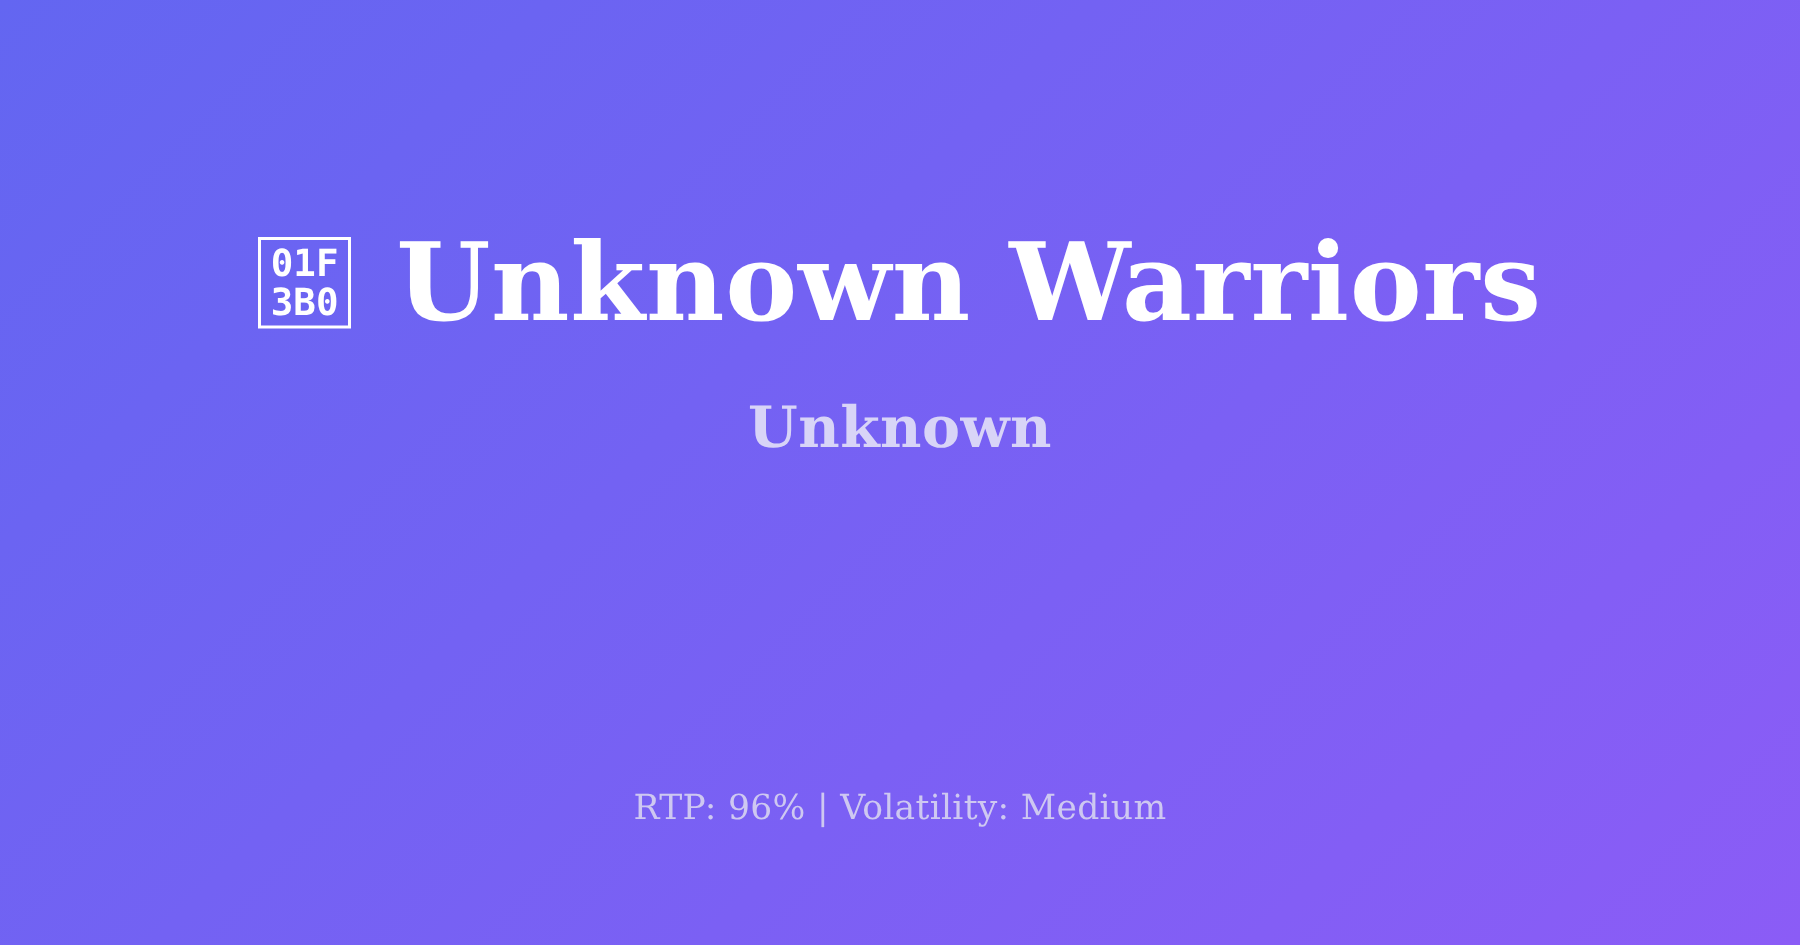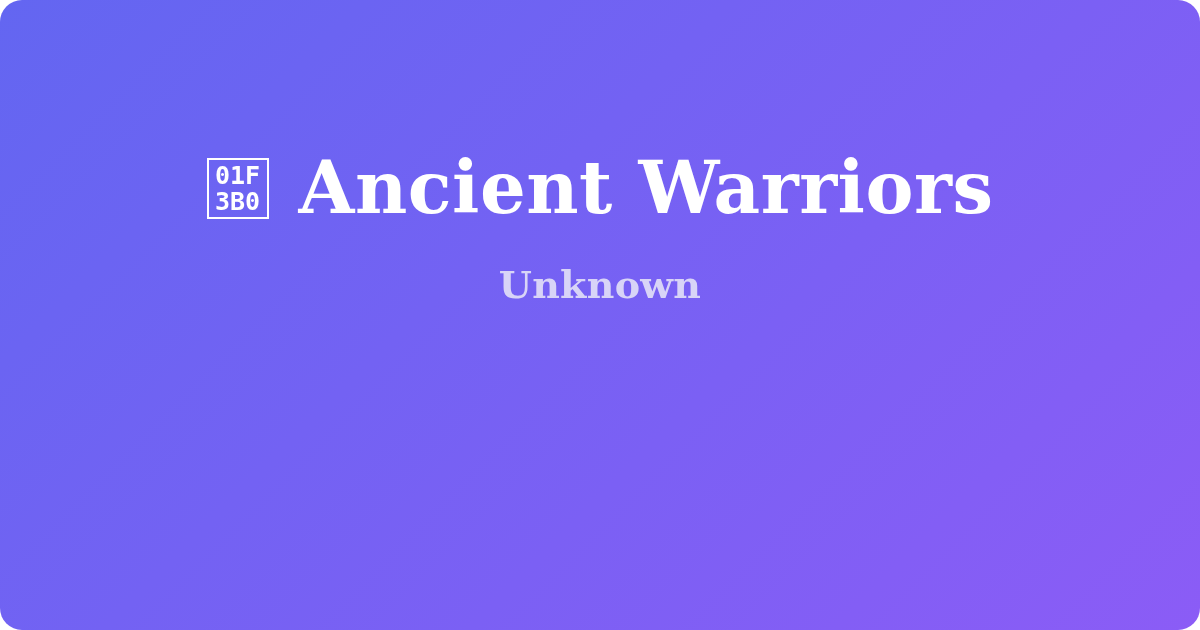--- a/index.html
+++ b/index.html
@@ -17,21 +17,20 @@
   #card {
     position: relative;
     box-sizing: border-box;
     width: 1200px;
     height: 630px;
     background: linear-gradient(135deg, #6366f1 0%, #8b5cf6 100%);
     display: flex;
     flex-direction: column;
     align-items: center;
     overflow: hidden;
-    border-radius: 22px;
   }
 
   
   #title-row {
     position: absolute;
     top: 0;
     left: 0;
     right: 0;
     height: 455px;
     display: flex;
@@ -115,22 +114,25 @@
 
   <div id="title-row">
 
     <div id="title-line">
 
       <div id="emoji-tofu">
         <span>01F</span>
         <span>3B0</span>
       </div>
 
-      <div id="game-title">Ancient Warriors</div>
+      <div id="game-title">Unknown Warriors</div>
 
     </div>
 
     <div id="game-subtitle">Unknown</div>
 
   </div>
 
+  <div id="meta-line">
+    <span>RTP:</span><span> </span><span>96%</span><span> | </span><span>Volatility:</span><span> </span><span>Medium</span>
+  </div>
 
 </div>
 
 </body></html>

